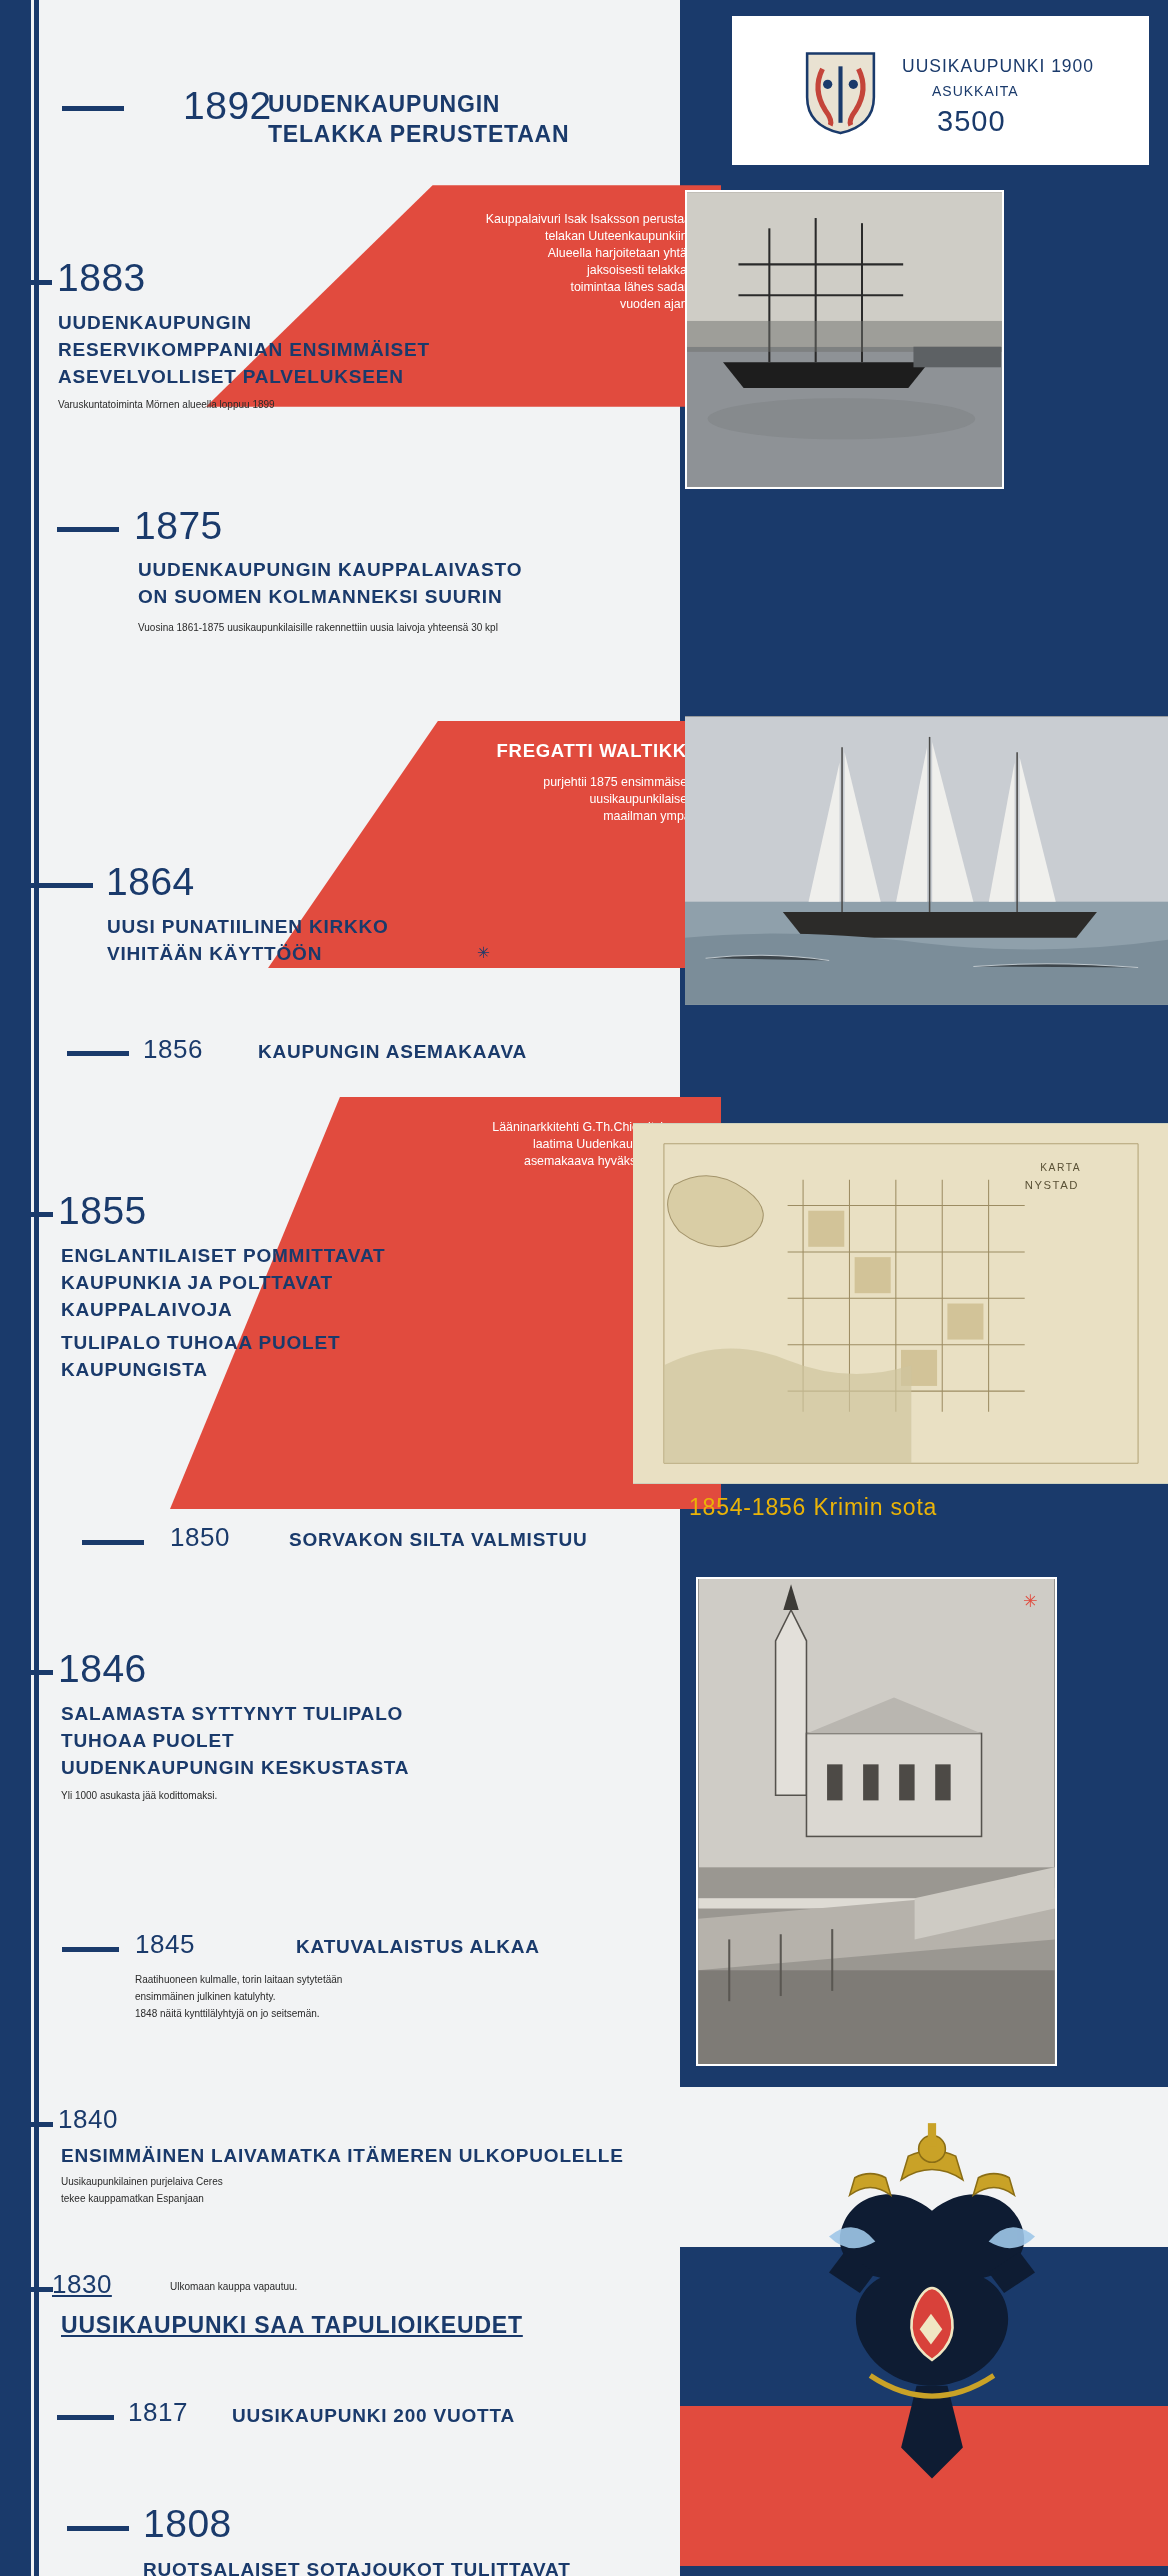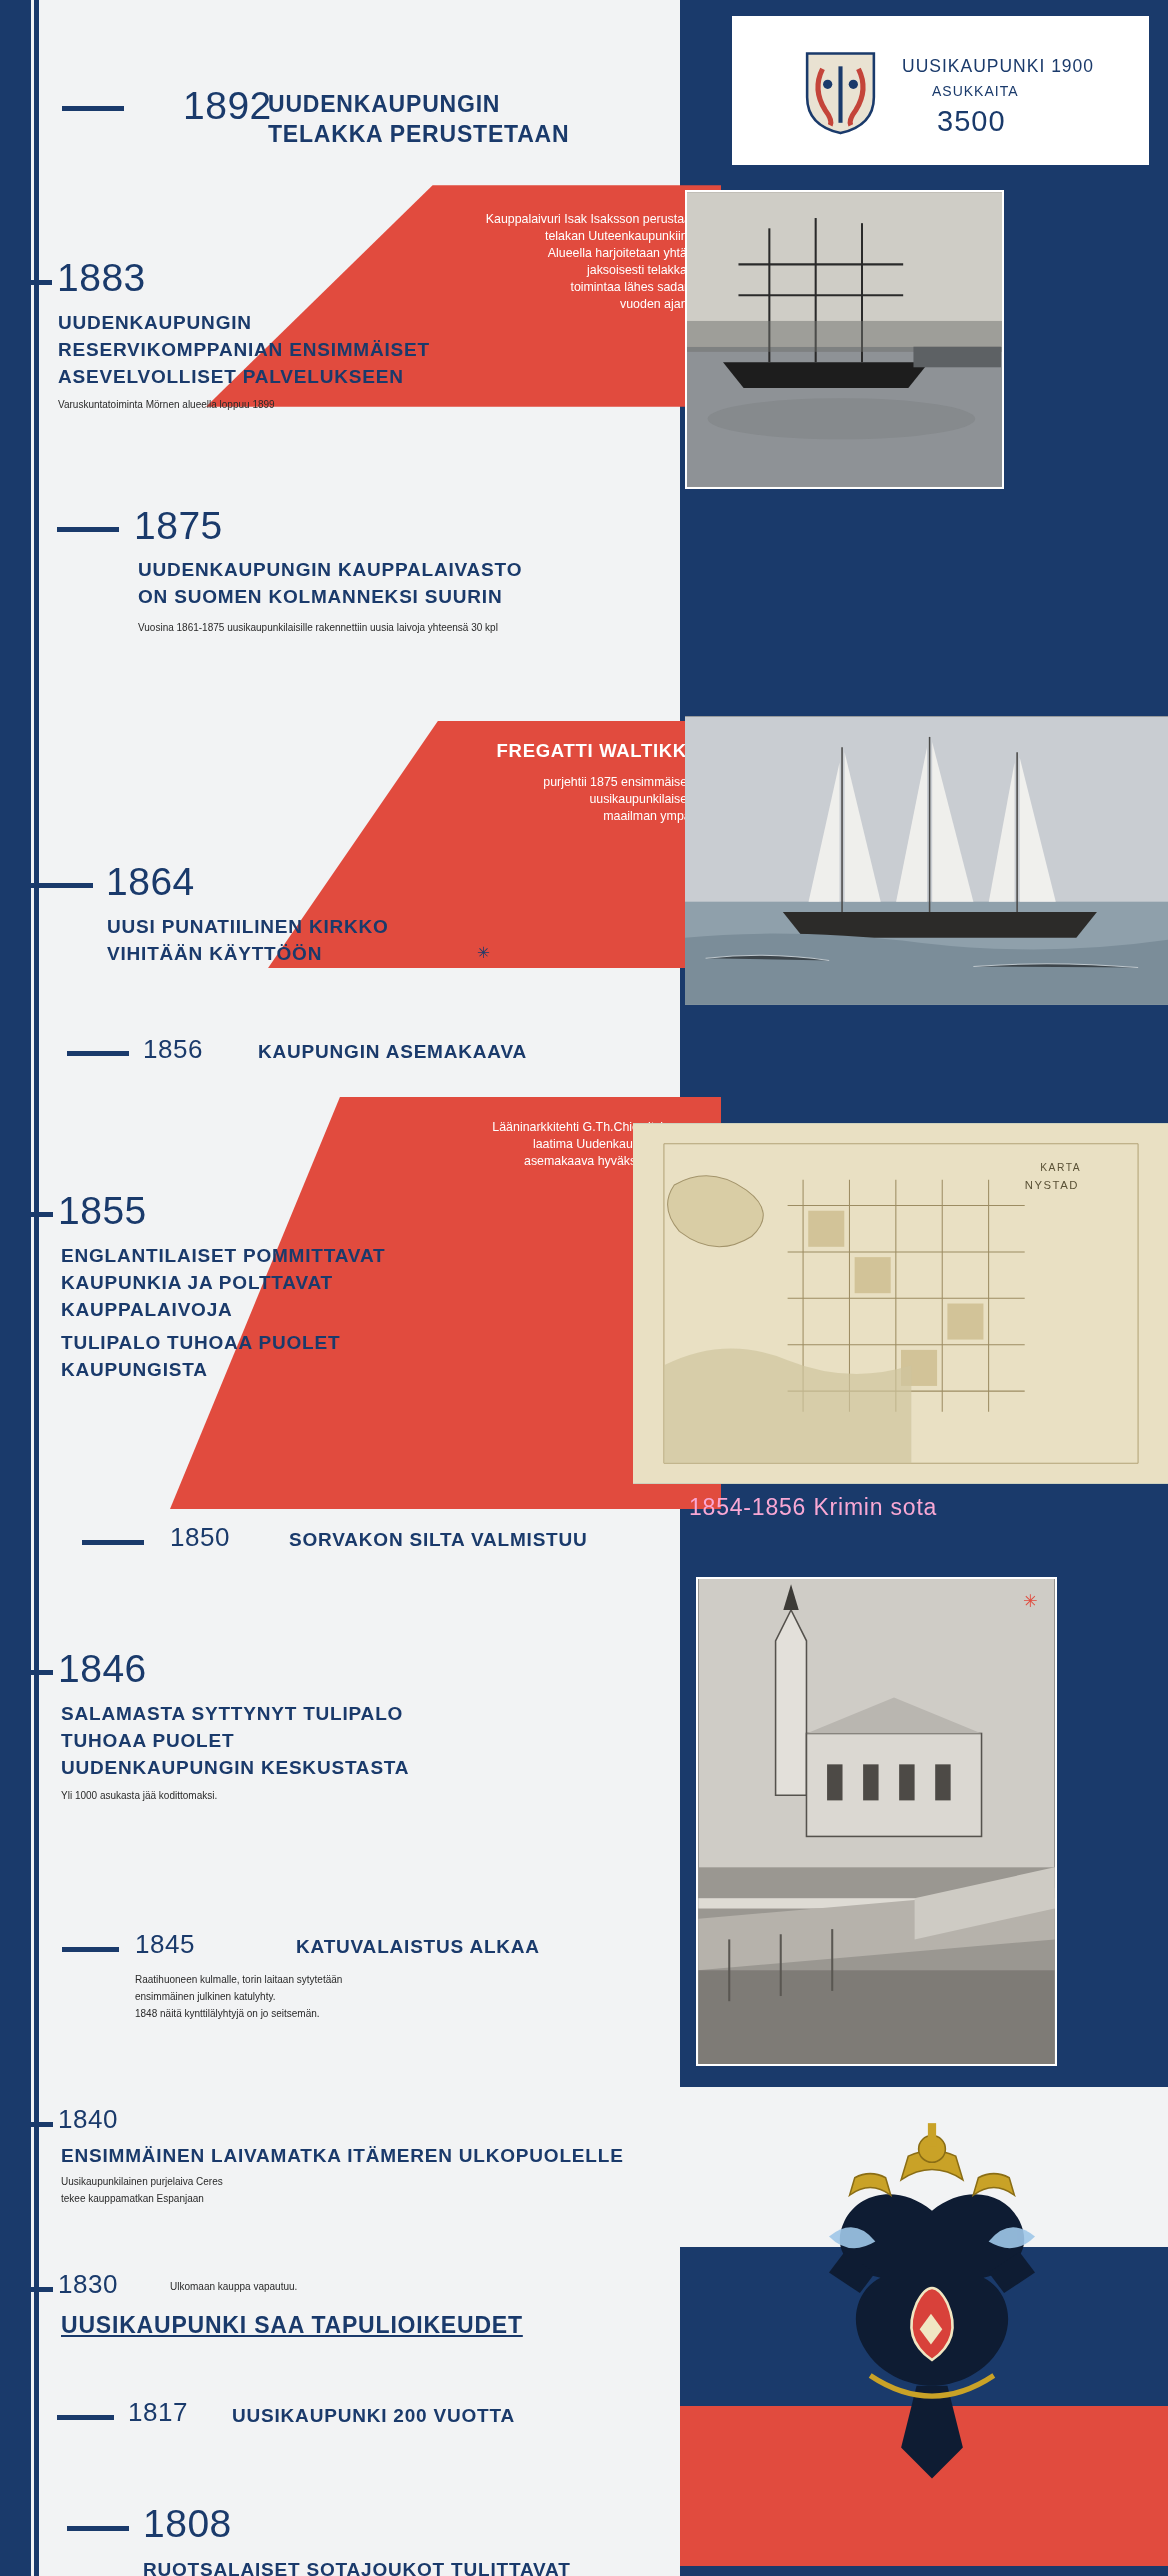--- a/index.html
+++ b/index.html
@@ -121,21 +121,21 @@
   
   .photo {
     position: absolute;
     background: #2b2b2b;
     overflow: hidden;
   }
   .photo-frame { border: 2.1px solid #ffffff; }
 
   .war-label {
     position: absolute;
-    color: #f9a8d4;
+    color: #eab308;
     font-size: 23px;
     letter-spacing: 0.8px;
   }
 
   .asterisk { font-size: 15.5px; vertical-align: super; }
 </style>
 </head>
 <body>
 
 <div class="page">
@@ -403,21 +403,21 @@
   <div class="entry" style="left:0;top:2092px;">
     <div class="dash" style="left:20.6px; top:30px; width:32px;"></div>
     <div class="year yr-mid" style="position:absolute;left:58px;top:10.3px;">1840</div>
     <div class="headline" style="position:absolute;left:61px;top:50px;width:608px;">Ensimmäinen laivamatka Itämeren ulkopuolelle</div>
     <div class="sub" style="position:absolute;left:61px;top:81px;width:464px;white-space:pre-line;">Uusikaupunkilainen purjelaiva Ceres
 tekee kauppamatkan Espanjaan</div>
   </div>
 
   <div class="entry" style="left:0;top:2257px;">
     <div class="dash" style="left:20.6px; top:30px; width:32px;"></div>
-    <div class="year yr-mid" style="position:absolute;left:58px;top:10.3px;">1830</div>
+    <div class="year yr-mid" style="position:absolute;left:52px;top:10.3px;text-decoration:underline;">1830</div>
     <div class="sub" style="position:absolute;left:170px;top:20.6px;width:309px;">Ulkomaan kauppa vapautuu.</div>
     <div class="headline lg" style="position:absolute;left:61px;top:53px;width:567px;text-decoration:underline;">Uusikaupunki saa tapulioikeudet</div>
   </div>
 
   <div class="entry" style="left:0;top:2385px;">
     <div class="dash" style="left:57px; top:30px; width:57px;"></div>
     <div class="year yr-mid" style="position:absolute;left:128px;top:10.3px;">1817</div>
     <div class="headline" style="position:absolute;left:232px;top:16.5px;width:361px;">Uusikaupunki 200 vuotta</div>
   </div>
 

